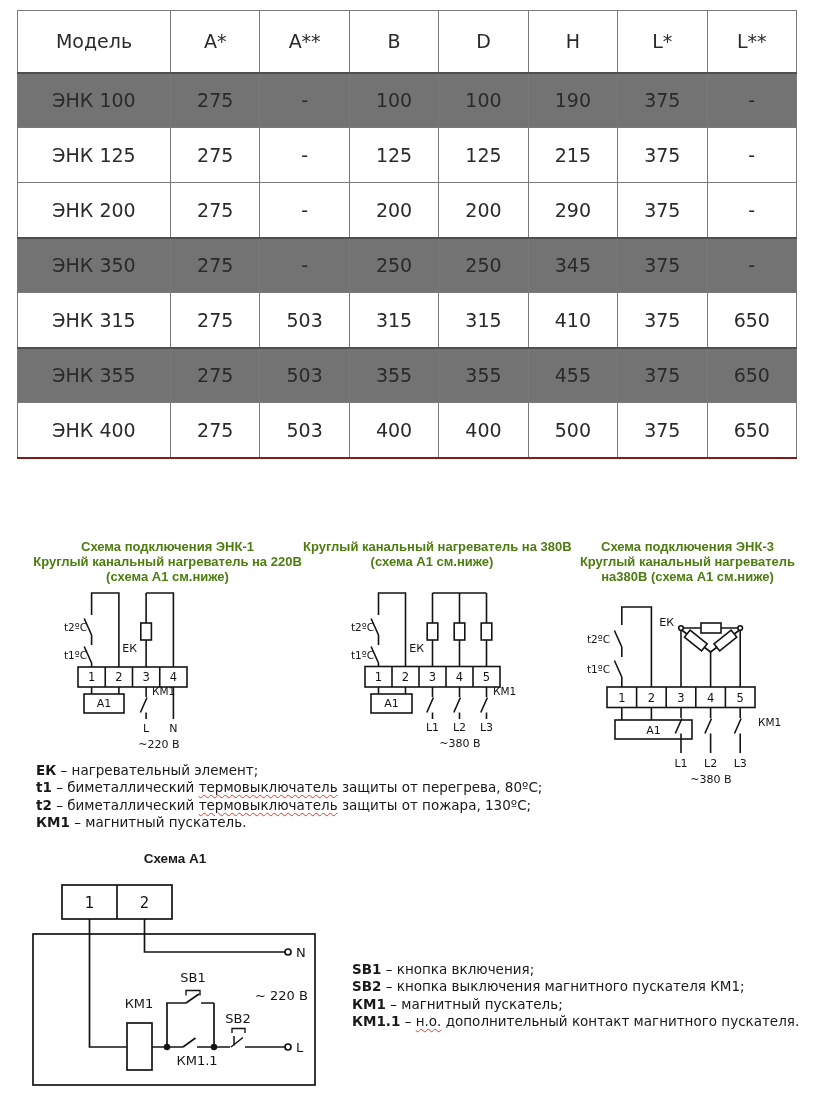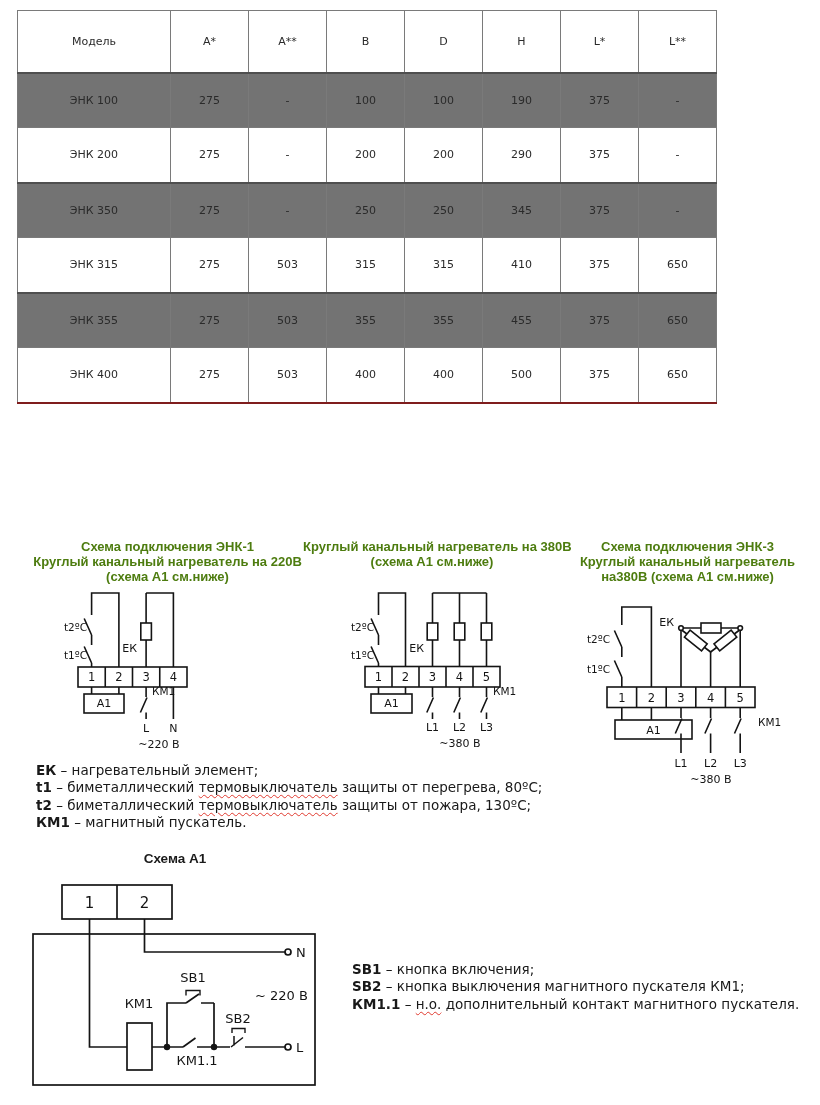--- a/index.html
+++ b/index.html
@@ -1,20 +1,20 @@
 <!DOCTYPE html>
 <html><head>
 <meta charset="utf-8">
 <style>
   html,body{margin:0;padding:0;background:#fff;}
   .page{position:relative;width:820px;height:1105px;background:#fff;overflow:hidden;
         font-family:"DejaVu Sans",sans-serif;color:#262626;}
   
-  table.dims{position:absolute;left:17px;top:10px;width:700px;border-collapse:collapse;
-             table-layout:fixed;font-size:11px;color:#2a2a2a;}
+  table.dims{position:absolute;left:17px;top:10px;width:780px;border-collapse:collapse;
+             table-layout:fixed;font-size:19px;color:#2a2a2a;}
   table.dims th,table.dims td{border:1px solid #7a7a7a;text-align:center;vertical-align:middle;
              font-weight:normal;padding:0;}
   table.dims thead tr{height:62px;}
   table.dims tbody tr{height:55px;}
   table.dims tr.alt td{background:#737373;border-top:2px solid #4f4f4f;}
   table.dims tbody tr.last td{border-bottom:2px solid #7f1d1d;}
   
   .dtitle{position:absolute;text-align:center;font-family:"Liberation Sans",sans-serif;
           font-weight:bold;font-size:13px;line-height:15px;color:#4d7c0f;}
   .dtitle div{white-space:nowrap;}
@@ -61,20 +61,30 @@
         <td>ЭНК 100</td>
         <td>275</td>
         <td>-</td>
         <td>100</td>
         <td>100</td>
         <td>190</td>
         <td>375</td>
         <td>-</td>
       </tr>
       <tr>
+        <td>ЭНК 125</td>
+        <td>275</td>
+        <td>-</td>
+        <td>125</td>
+        <td>125</td>
+        <td>215</td>
+        <td>375</td>
+        <td>-</td>
+      </tr>
+      <tr>
         <td>ЭНК 200</td>
         <td>275</td>
         <td>-</td>
         <td>200</td>
         <td>200</td>
         <td>290</td>
         <td>375</td>
         <td>-</td>
       </tr>
       <tr class="alt">
@@ -268,16 +278,17 @@
     <text x="168" y="110" text-anchor="middle" font-size="13">SB1</text>
     <text x="213" y="151" text-anchor="middle" font-size="13">SB2</text>
     <text x="172" y="193" text-anchor="middle" font-size="13">КМ1.1</text>
     <text x="271" y="179.5" font-size="13">L</text>
     <text x="230" y="128" font-size="13">~ 220 В</text>
   </svg>
 
   <div class="legend" style="left:352px;top:961px;width:460px;">
     <div><b>SB1</b><span> – кнопка включения;</span></div>
     <div><b>SB2</b><span> – кнопка выключения магнитного пускателя КМ1;</span></div>
+    <div><b>КМ1</b><span> – магнитный пускатель;</span></div>
     <div><b>КМ1.1</b><span> – </span><span class="wavy">н.о.</span><span> дополнительный контакт магнитного пускателя.</span></div>
   </div>
 
 </div>
 
 </body></html>

